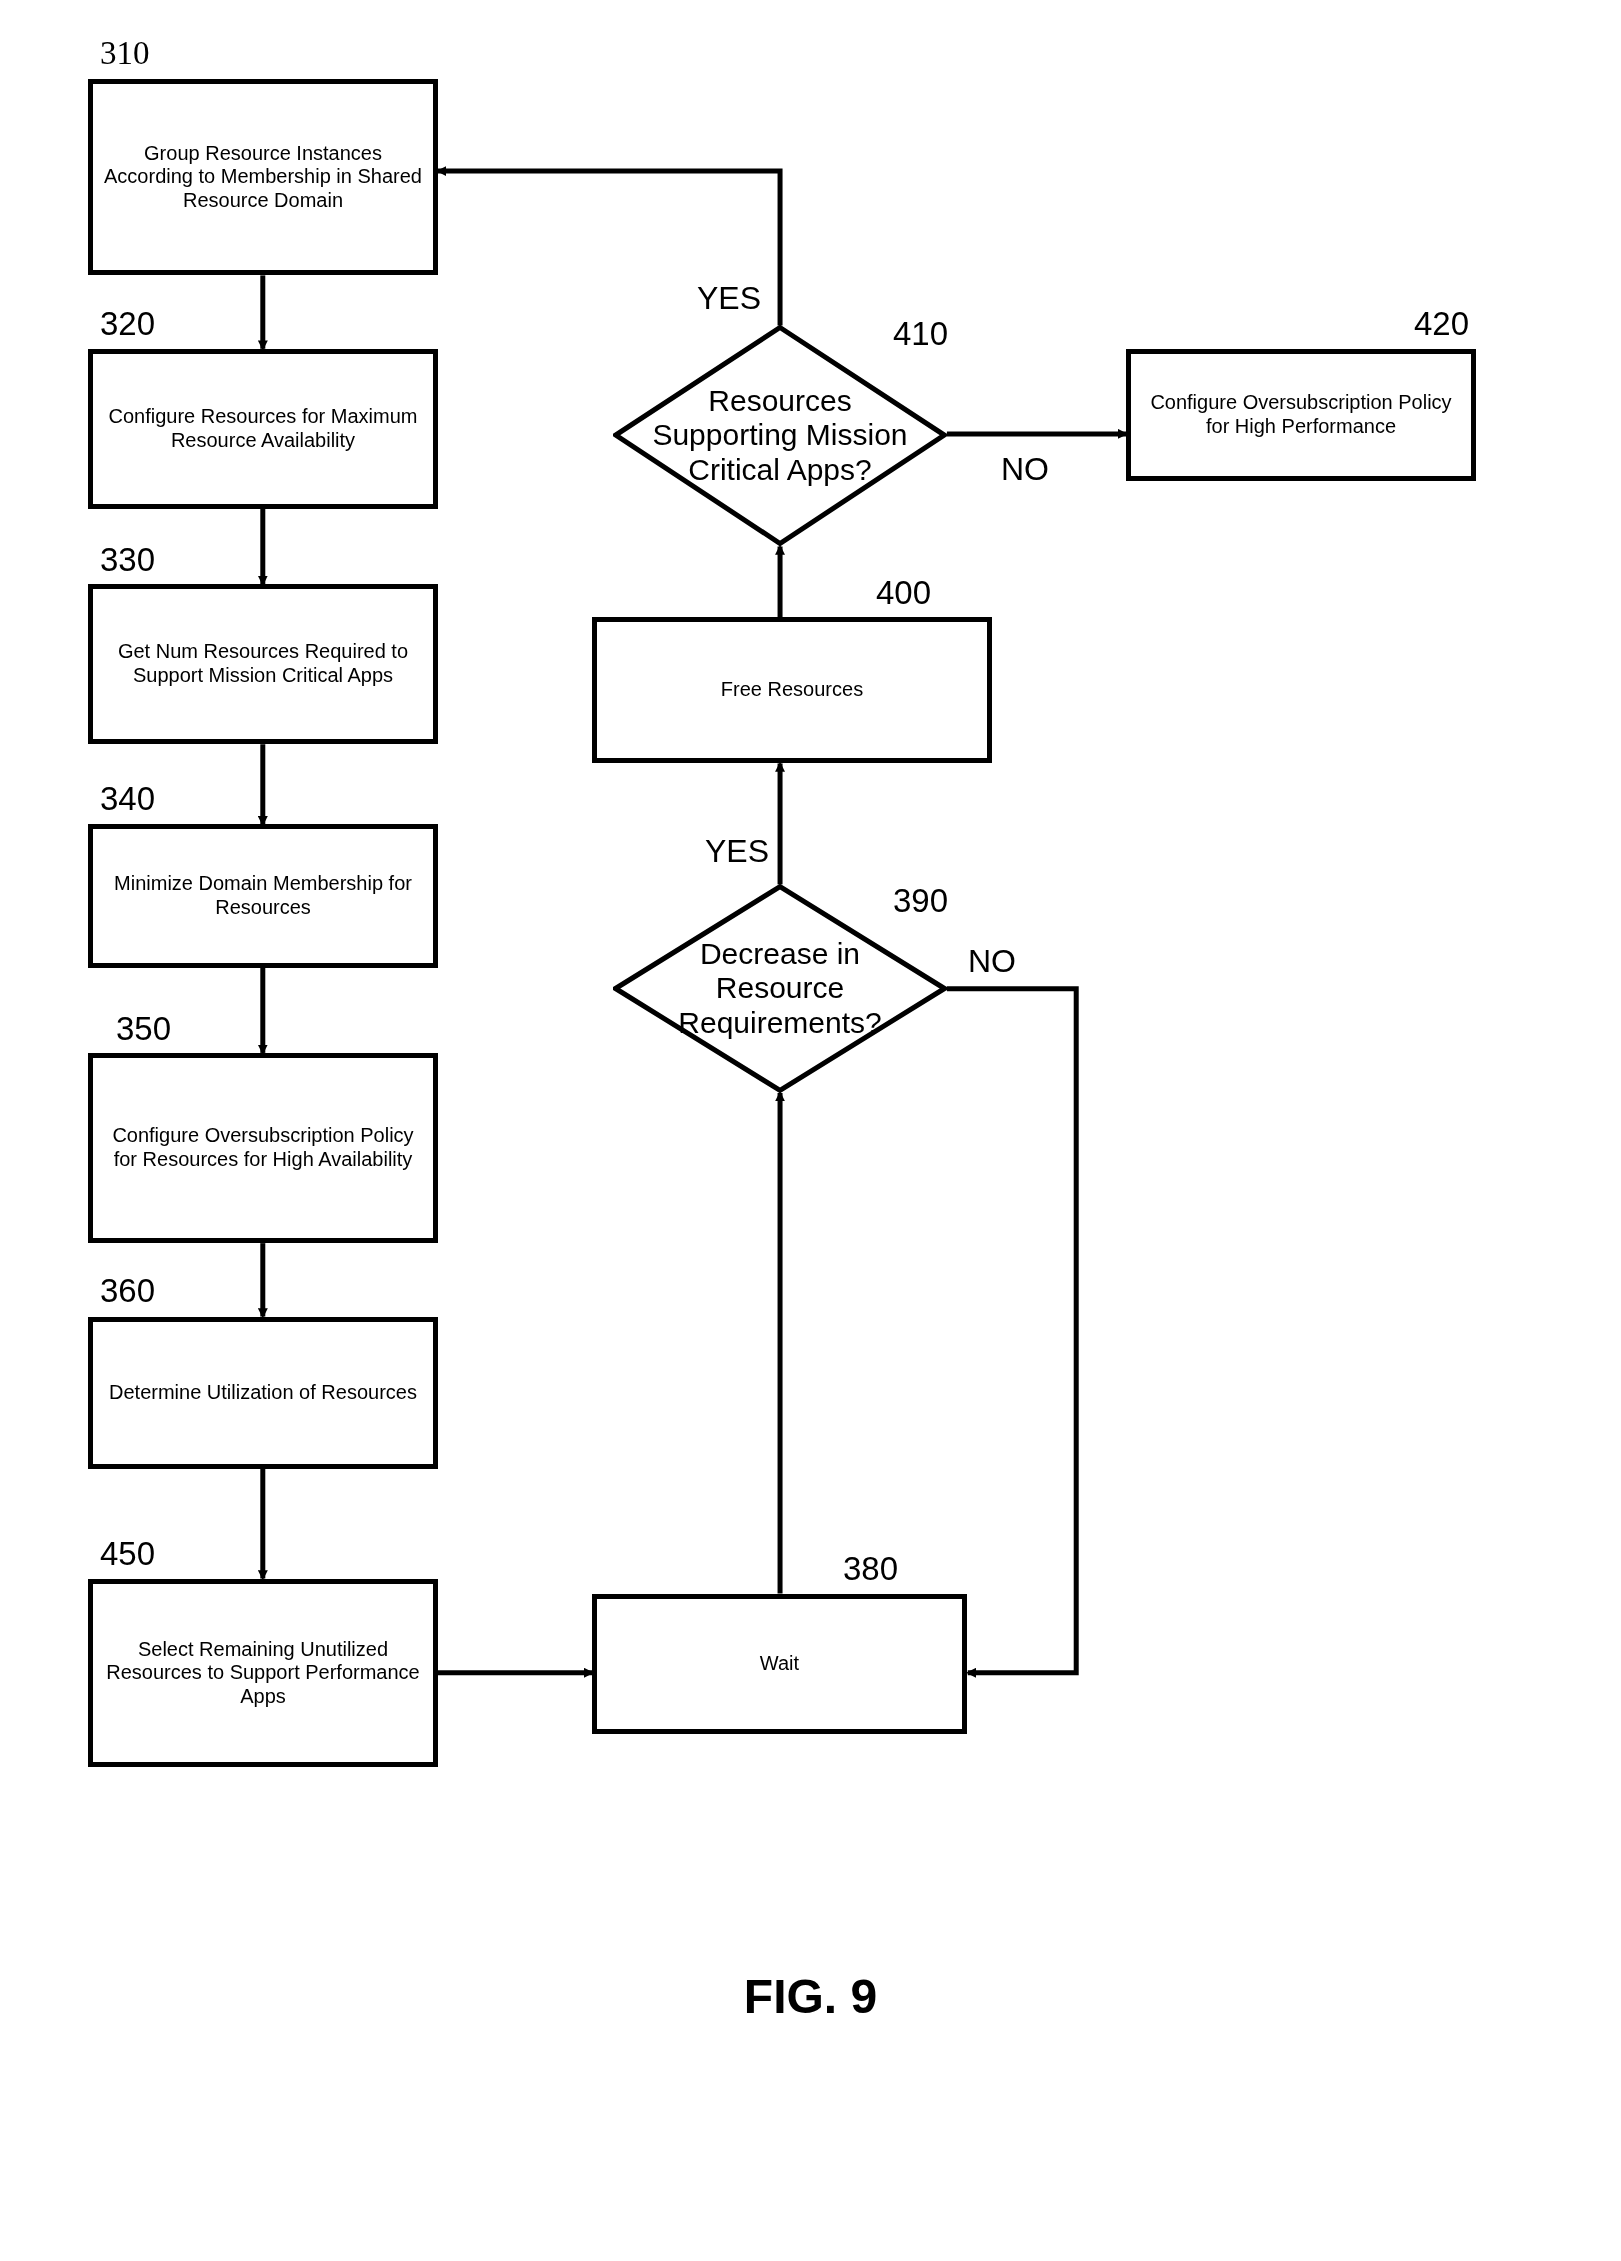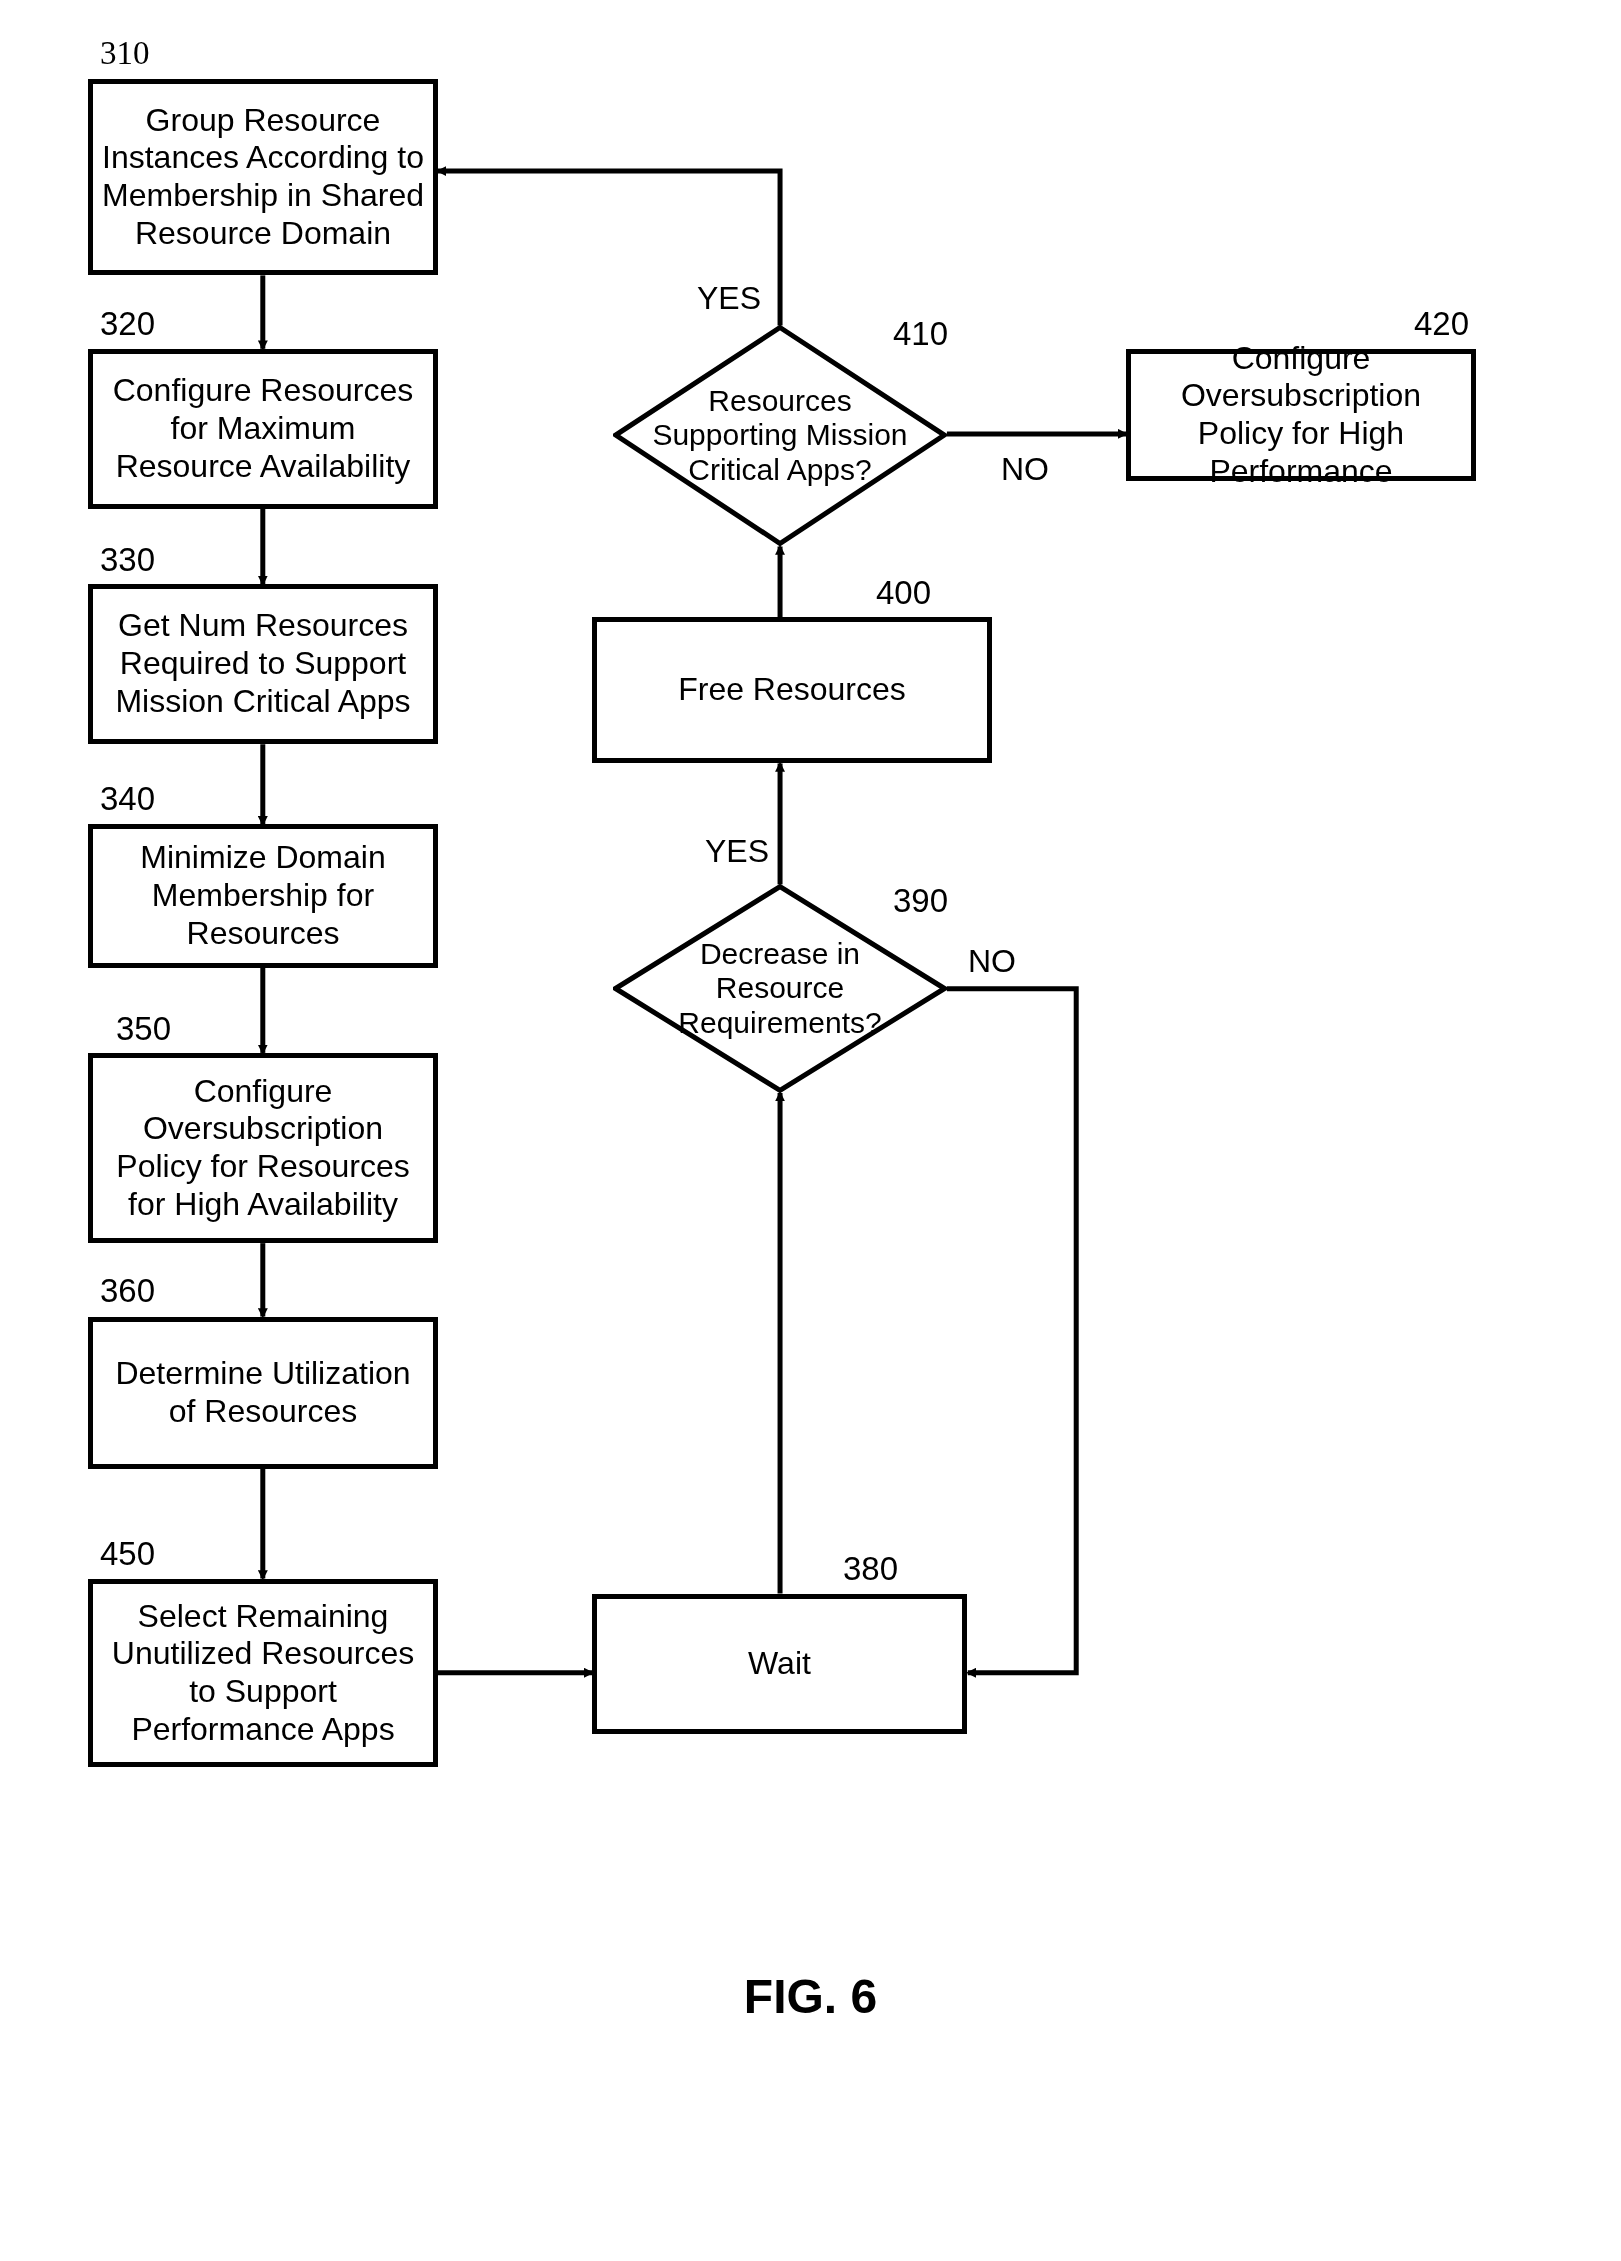--- a/index.html
+++ b/index.html
@@ -18,21 +18,21 @@
   }
   .node {
     position: absolute;
     border: 5px solid #000;
     background: #fff;
     text-align: center;
     display: flex;
     align-items: center;
     justify-content: center;
     box-sizing: border-box;
-    font-size: 32px;
+    font-size: 20px;
     line-height: 1.18;
     padding: 8.3px;
   }
   .node-label {
     position: absolute;
     font-size: 33px;
     font-weight: normal;
   }
   .diamond-wrap {
     position: absolute;
@@ -179,16 +179,16 @@
       </div>
   </div>
   <div class="edge-label" style="left:697px; top:280px;">YES</div>
   <div class="edge-label" style="left:1001px; top:451px;">NO</div>
 
   <div class="node-label" style="left:1414px; top:305px;">420</div>
   <div class="node" style="left:1126px; top:349px; width:350px; height:132px;">
     <span>Configure Oversubscription Policy for High Performance</span>
   </div>
 
-  <div class="figcap" style="top:1969px;">FIG. 6</div>
+  <div class="figcap" style="top:1969px;">FIG. 9</div>
 
 </div>
 
 
 </body></html>

